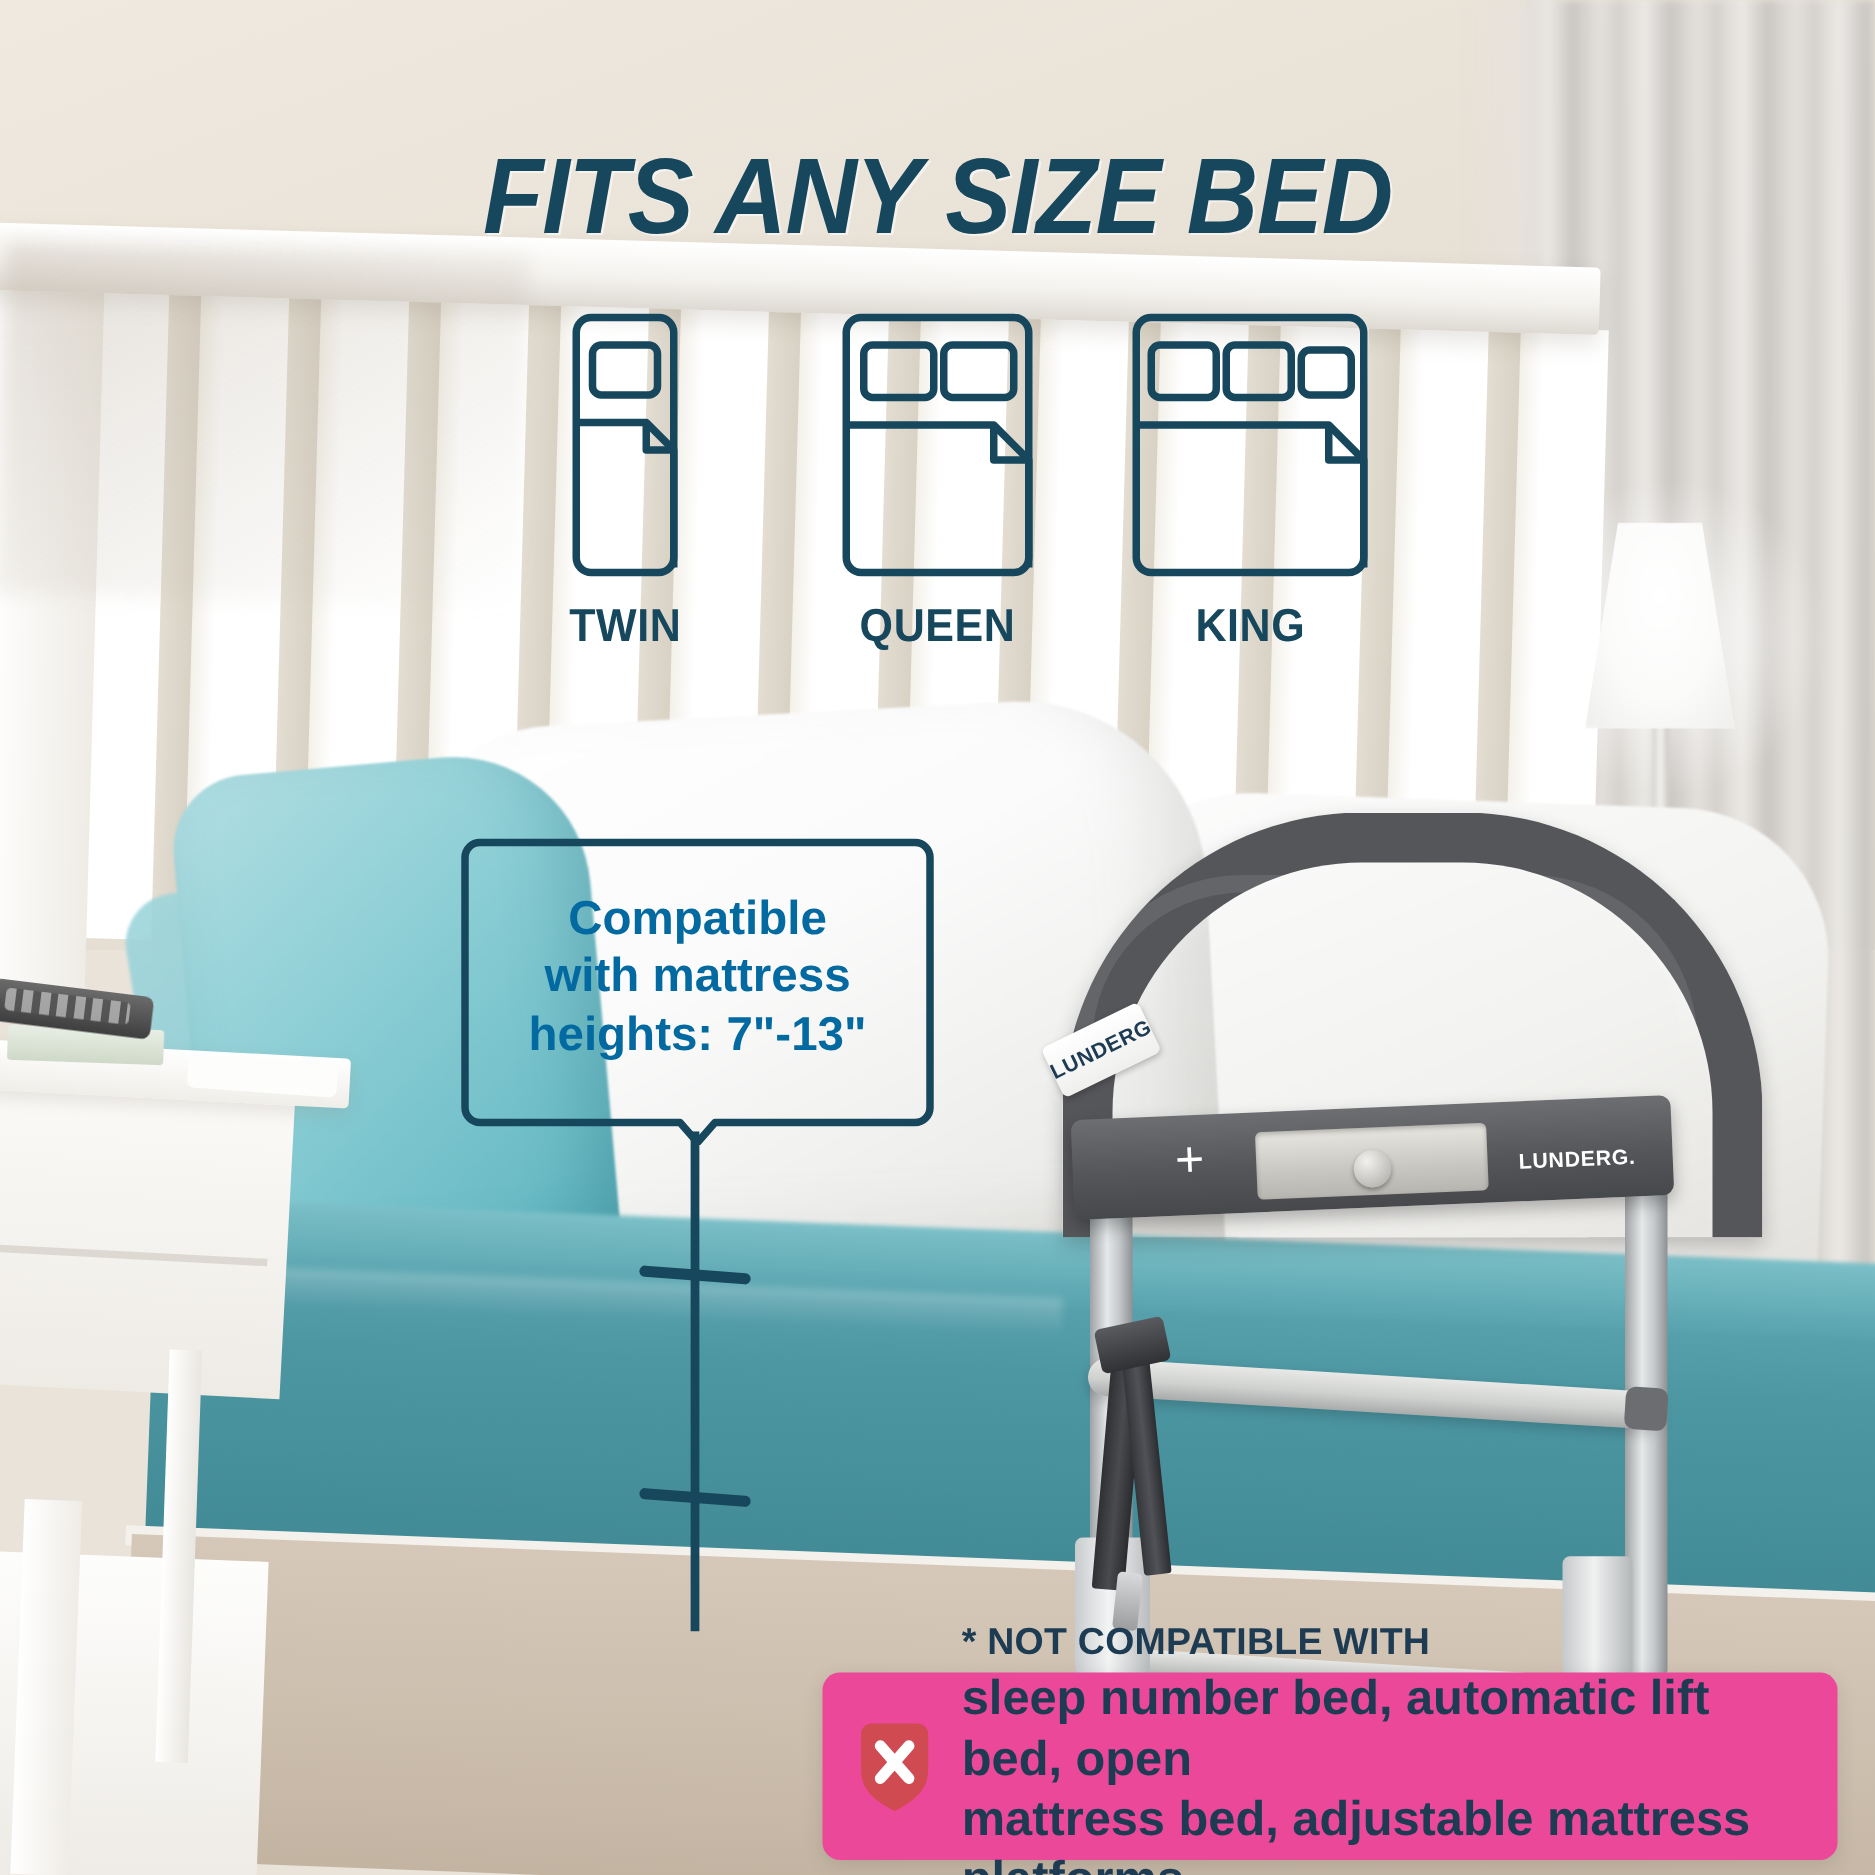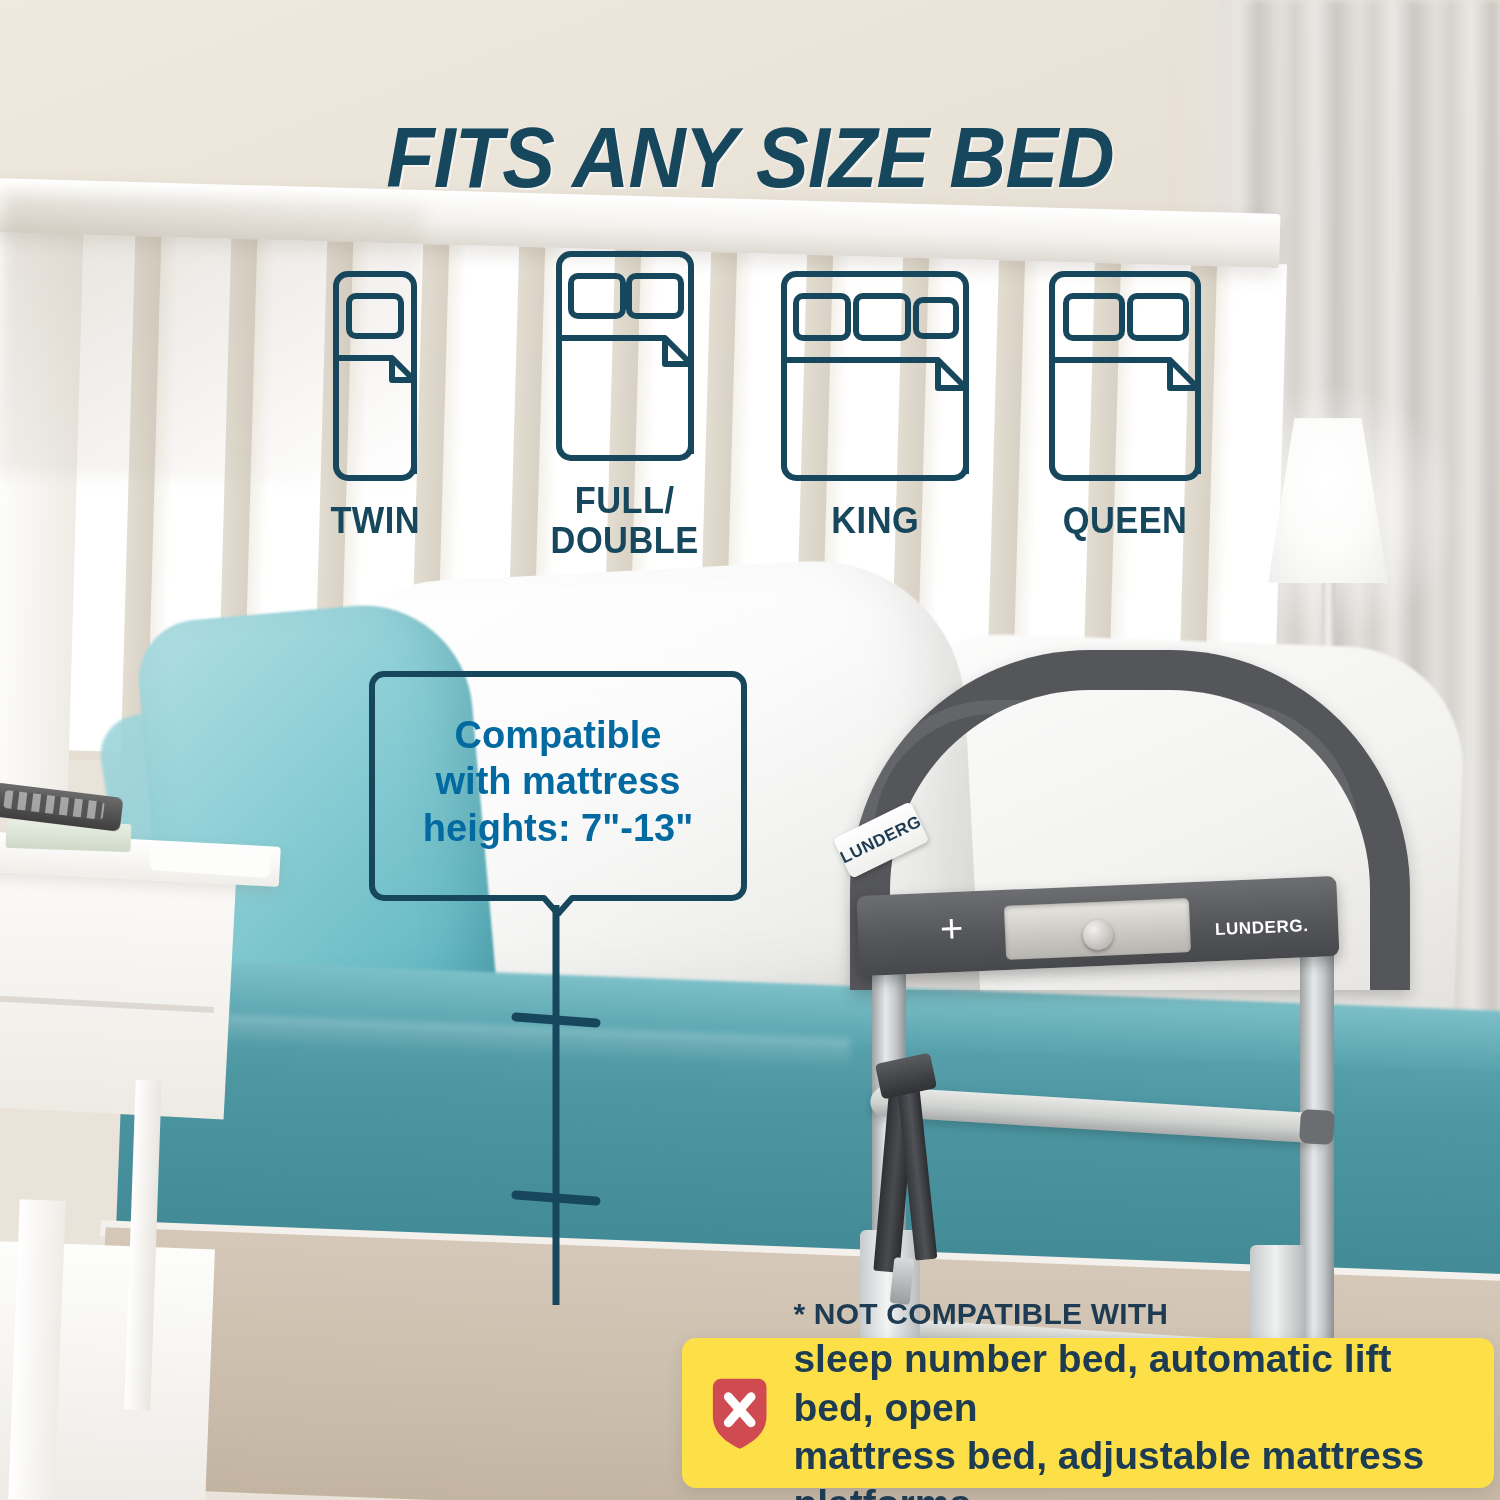--- a/index.html
+++ b/index.html
@@ -195,22 +195,22 @@
   
   .callout{position:absolute;left:366px;top:668px;width:384px;height:248px;}
   .callout-text{position:absolute;left:0;top:44px;width:384px;text-align:center;
     color:#0369a1;font-size:38px;font-weight:700;line-height:1.22;
     font-family:"Liberation Sans Narrow","Liberation Sans",sans-serif;}
 
   
   .measure{position:absolute;left:476px;top:905px;width:180px;height:420px;}
 
   
-  .notice{position:absolute;left:682px;top:1338px;width:812px;height:150px;
-    background:#fde047;border-radius:14px;display:flex;align-items:center;
+  .notice{position:absolute;left:658px;top:1338px;width:812px;height:150px;
+    background:#ec4899;border-radius:14px;display:flex;align-items:center;
     padding:0 26px;box-sizing:border-box;gap:22px;
     box-shadow:0 4px 16px rgba(0,0,0,.10);}
   .notice-txt{display:flex;flex-direction:column;justify-content:center;}
   .notice-head{color:#1d3b52;font-size:30px;font-weight:700;letter-spacing:.2px;
     font-family:"Liberation Sans Narrow","Liberation Sans",sans-serif;
     margin-bottom:4px;}
   .notice-body{color:#1d3b52;font-size:39px;font-weight:600;line-height:1.24;
     font-family:"Liberation Sans Narrow","Liberation Sans",sans-serif;}
 </style>
 </head>
@@ -290,60 +290,48 @@
         <svg width="86" height="212" viewBox="0 0 86 212">
           <rect x="4" y="4" width="78" height="204" rx="12" fill="none" stroke="#17475c" stroke-width="6"></rect>
           <rect x="17" y="26" width="52" height="40" rx="7" fill="none" stroke="#17475c" stroke-width="6"></rect>
           <path d="M4 88 H60 L82 110 V204" fill="none" stroke="#17475c" stroke-width="6" stroke-linejoin="round"></path>
           <path d="M60 88 V110 H82" fill="none" stroke="#17475c" stroke-width="6" stroke-linejoin="round"></path>
         </svg>
       </div>
       <div class="size-label">TWIN</div>
     </div>
 
+
     <div class="size-col">
       <div class="size-icon">
-        <svg width="140" height="212" viewBox="0 0 140 212">
-          <rect x="4" y="4" width="132" height="204" rx="12" fill="none" stroke="#17475c" stroke-width="6"></rect>
-          <rect x="16" y="26" width="52" height="40" rx="7" fill="none" stroke="#17475c" stroke-width="6"></rect>
-          <rect x="74" y="26" width="52" height="40" rx="7" fill="none" stroke="#17475c" stroke-width="6"></rect>
-          <path d="M4 88 H110 L136 114 V204" fill="none" stroke="#17475c" stroke-width="6" stroke-linejoin="round"></path>
-          <path d="M110 88 V114 H136" fill="none" stroke="#17475c" stroke-width="6" stroke-linejoin="round"></path>
+        <svg width="154" height="212" viewBox="0 0 154 212">
+          <rect x="4" y="4" width="146" height="204" rx="12" fill="none" stroke="#17475c" stroke-width="6"></rect>
+          <rect x="18" y="26" width="56" height="42" rx="7" fill="none" stroke="#17475c" stroke-width="6"></rect>
+          <rect x="82" y="26" width="56" height="42" rx="7" fill="none" stroke="#17475c" stroke-width="6"></rect>
+          <path d="M4 90 H122 L150 118 V204" fill="none" stroke="#17475c" stroke-width="6" stroke-linejoin="round"></path>
+          <path d="M122 90 V118 H150" fill="none" stroke="#17475c" stroke-width="6" stroke-linejoin="round"></path>
         </svg>
       </div>
-      <div class="size-label">FULL/<br>DOUBLE</div>
+      <div class="size-label">QUEEN</div>
     </div>
 
     <div class="size-col">
       <div class="size-icon">
         <svg width="190" height="212" viewBox="0 0 190 212">
           <rect x="4" y="4" width="182" height="204" rx="12" fill="none" stroke="#17475c" stroke-width="6"></rect>
           <rect x="16" y="26" width="52" height="42" rx="7" fill="none" stroke="#17475c" stroke-width="6"></rect>
           <rect x="76" y="26" width="52" height="42" rx="7" fill="none" stroke="#17475c" stroke-width="6"></rect>
           <rect x="136" y="30" width="40" height="36" rx="7" fill="none" stroke="#17475c" stroke-width="6"></rect>
           <path d="M4 90 H158 L186 118 V204" fill="none" stroke="#17475c" stroke-width="6" stroke-linejoin="round"></path>
           <path d="M158 90 V118 H186" fill="none" stroke="#17475c" stroke-width="6" stroke-linejoin="round"></path>
         </svg>
       </div>
       <div class="size-label">KING</div>
     </div>
 
-    <div class="size-col">
-      <div class="size-icon">
-        <svg width="154" height="212" viewBox="0 0 154 212">
-          <rect x="4" y="4" width="146" height="204" rx="12" fill="none" stroke="#17475c" stroke-width="6"></rect>
-          <rect x="18" y="26" width="56" height="42" rx="7" fill="none" stroke="#17475c" stroke-width="6"></rect>
-          <rect x="82" y="26" width="56" height="42" rx="7" fill="none" stroke="#17475c" stroke-width="6"></rect>
-          <path d="M4 90 H122 L150 118 V204" fill="none" stroke="#17475c" stroke-width="6" stroke-linejoin="round"></path>
-          <path d="M122 90 V118 H150" fill="none" stroke="#17475c" stroke-width="6" stroke-linejoin="round"></path>
-        </svg>
-      </div>
-      <div class="size-label">QUEEN</div>
-    </div>
-
 
   </div>
 
   <div class="callout">
     <svg width="384" height="248" viewBox="0 0 384 248">
       <path d="M18 6 H366 a12 12 0 0 1 12 12 V218 a12 12 0 0 1 -12 12 H206 L192 246 L178 230 H18 a12 12 0 0 1 -12 -12 V18 a12 12 0 0 1 12 -12 Z" fill="none" stroke="#17475c" stroke-width="6" stroke-linejoin="round"></path>
     </svg>
     <div class="callout-text">
       <div>Compatible</div>
       <div>with mattress</div>

